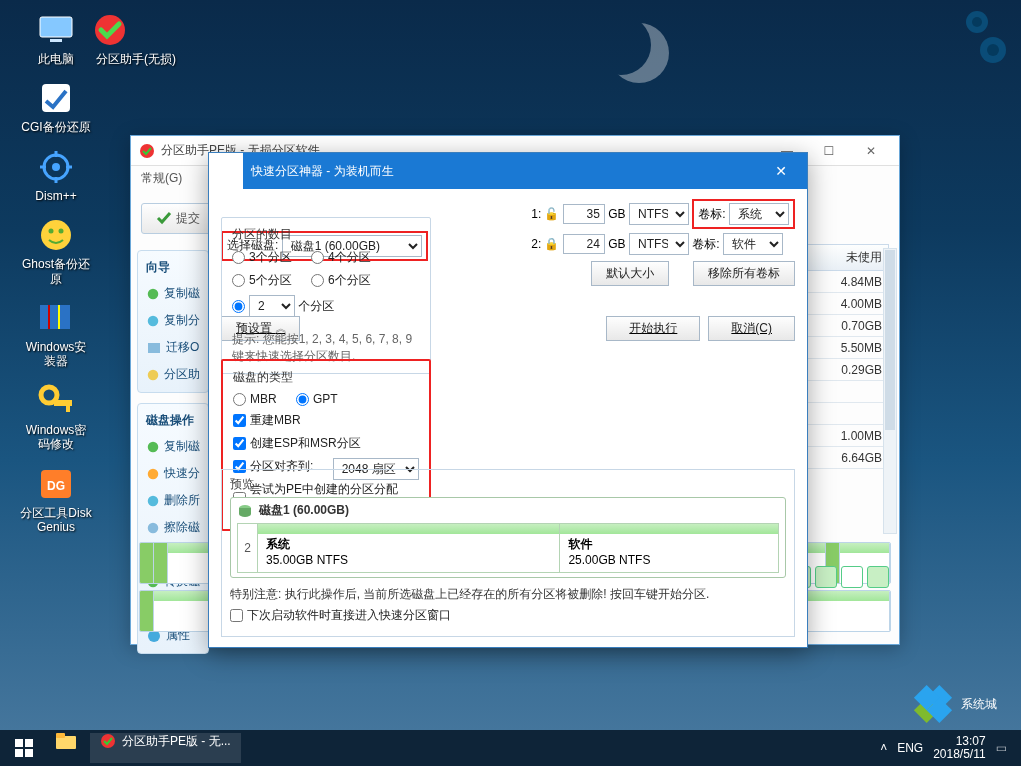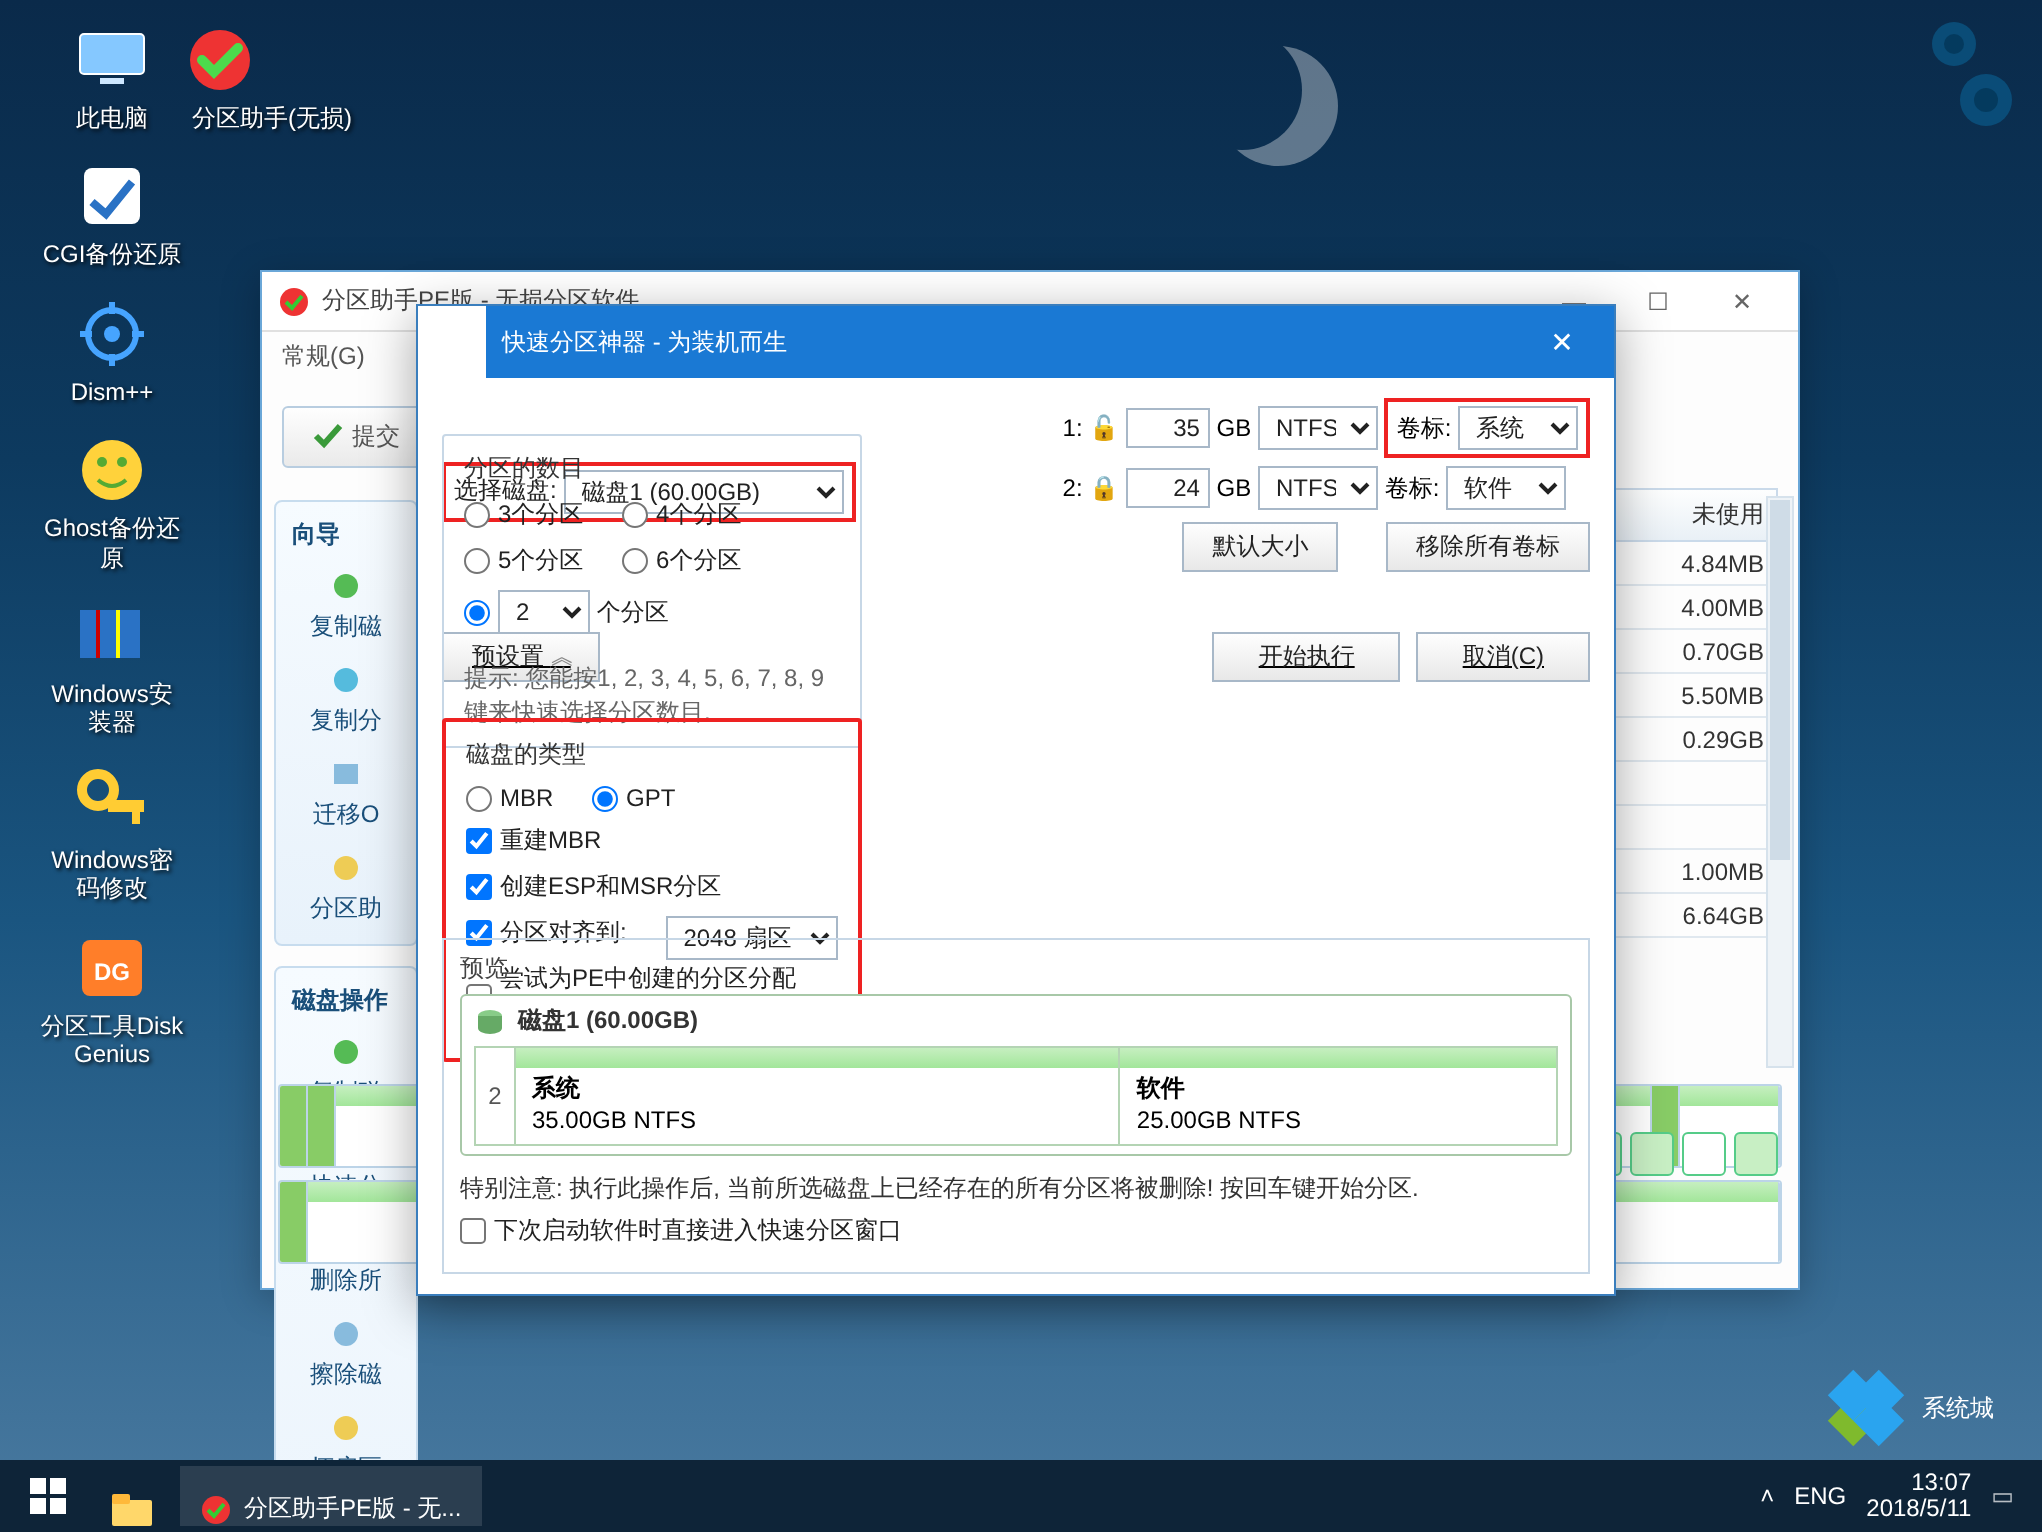--- a/index.html
+++ b/index.html
@@ -22,21 +22,21 @@
 .bgwin .titlebar .ttl{color:#444;}
 .bgwin .wctrl{margin-left:auto; display:flex; gap:2px;}
 .bgwin .wctrl span{width:40px;height:24px;display:flex;align-items:center;justify-content:center;color:#666;}
 .bgwin .toolbar{height:32px; padding:4px 10px; color:#555;}
 .bgwin .toolbar span{margin-right:18px;}
 .bgwin .subbar{height:40px;padding:6px 10px;display:flex;align-items:center;}
 .bgwin .subbar .btn{background:linear-gradient(#fefefe,#eaeaea);border:1px solid #b8cde0;border-radius:3px;padding:6px 14px;display:flex;align-items:center;color:#555; gap:4px;text-align:center;}
 .bgwin .sidepanel{position:absolute;left:6px;top:114px;width:72px;}
 .bgwin .panelgrp{background:linear-gradient(#f6fbff,#e8f2fb);border:1px solid #c7dcee;border-radius:4px;margin-bottom:10px;padding:4px 0;}
 .bgwin .panelgrp .hdr{font-weight:bold;color:#1a4f7a;padding:4px 8px;}
-.bgwin .panelgrp .itm{padding:5px 8px;color:#1a4f7a;display:flex;align-items:center;gap:4px; white-space:nowrap; overflow:hidden;flex-direction:column;}
+.bgwin .panelgrp .itm{padding:5px 8px;color:#1a4f7a;display:flex;align-items:center;gap:4px; white-space:nowrap; overflow:hidden;}
 .bgwin .rightside{position:absolute;right:10px;top:108px;width:86px;}
 .bgwin .rightside .th{background:linear-gradient(#fdfefe,#e9f0f6);border:1px solid #cadaea;padding:4px 6px;text-align:right;color:#333;}
 .bgwin .rightside .cell{border:1px solid #e0e8ef;border-top:none;padding:4px 6px;text-align:right;color:#333;height:22px;}
 .bgwin .bottom-bars{position:absolute;left:8px;right:8px;bottom:8px;height:100px;}
 .bgwin .bb-track{border:1px solid #bcd4e8;height:42px;background:#fff;border-radius:2px;margin-top:6px;display:flex;overflow:hidden;}
 .bgwin .bb-track .seg{height:100%;border-right:1px solid #bcd4e8;}
 .colorboxes{position:absolute;right:10px;bottom:56px;display:flex;gap:4px;}
 .colorboxes span{width:22px;height:22px;border:1px solid #5c8; border-radius:3px;}
 .scrollbar-v{position:absolute;right:2px;top:112px;bottom:110px;width:14px;background:#eef3f7;border:1px solid #d6e2ec;}
 .scrollbar-v .thumby{background:#cfdce7;height:180px;margin:1px;}
@@ -66,21 +66,21 @@
 .diskbox .p:last-child{border-right:none;}
 .diskbox .p .bar{position:absolute;left:0;right:0;top:0;height:10px;background:linear-gradient(#c6efc0,#a2e69a);}
 .diskbox .p .nm{font-weight:bold;margin-top:6px;}
 .diskbox .idx{width:20px;text-align:center;border-right:1px solid #b4d4b4;display:flex;align-items:center;justify-content:center;color:#555;}
 .note{color:#333;margin-top:8px;}
 .dlg .footer{display:flex;align-items:center;padding:8px 12px;gap:8px;text-decoration:underline;}
 .dbl-chevron{letter-spacing:-2px;color:#888;}
 
 .taskbar{position:absolute;left:0;right:0;bottom:0;height:36px;background:#0e2438;display:flex;align-items:center;padding:0 6px;color:#fff;}
 .taskbar .start{width:36px;height:28px;display:flex;align-items:center;justify-content:center;}
-.taskbar .tb-btn{height:30px;padding:0 10px;display:flex;align-items:flex-end;gap:6px;margin-left:4px;background:rgba(255,255,255,0.12);}
+.taskbar .tb-btn{height:30px;padding:0 10px;display:flex;align-items:flex-start;gap:6px;margin-left:4px;background:rgba(255,255,255,0.12);}
 .taskbar .tray{margin-left:auto;display:flex;align-items:center;gap:10px;padding-right:8px;}
 .taskbar .clock{text-align:right;line-height:1.1;}
 
 .logo{position:absolute;right:24px;bottom:42px;display:flex;align-items:center;color:#fff;font-size:22px;gap:8px;}
 .logo svg{width:40px;height:40px;}
 
 svg{display:block;}
 .small-ic{width:16px;height:16px;}
 .hint{color:#666;}
 </style>

